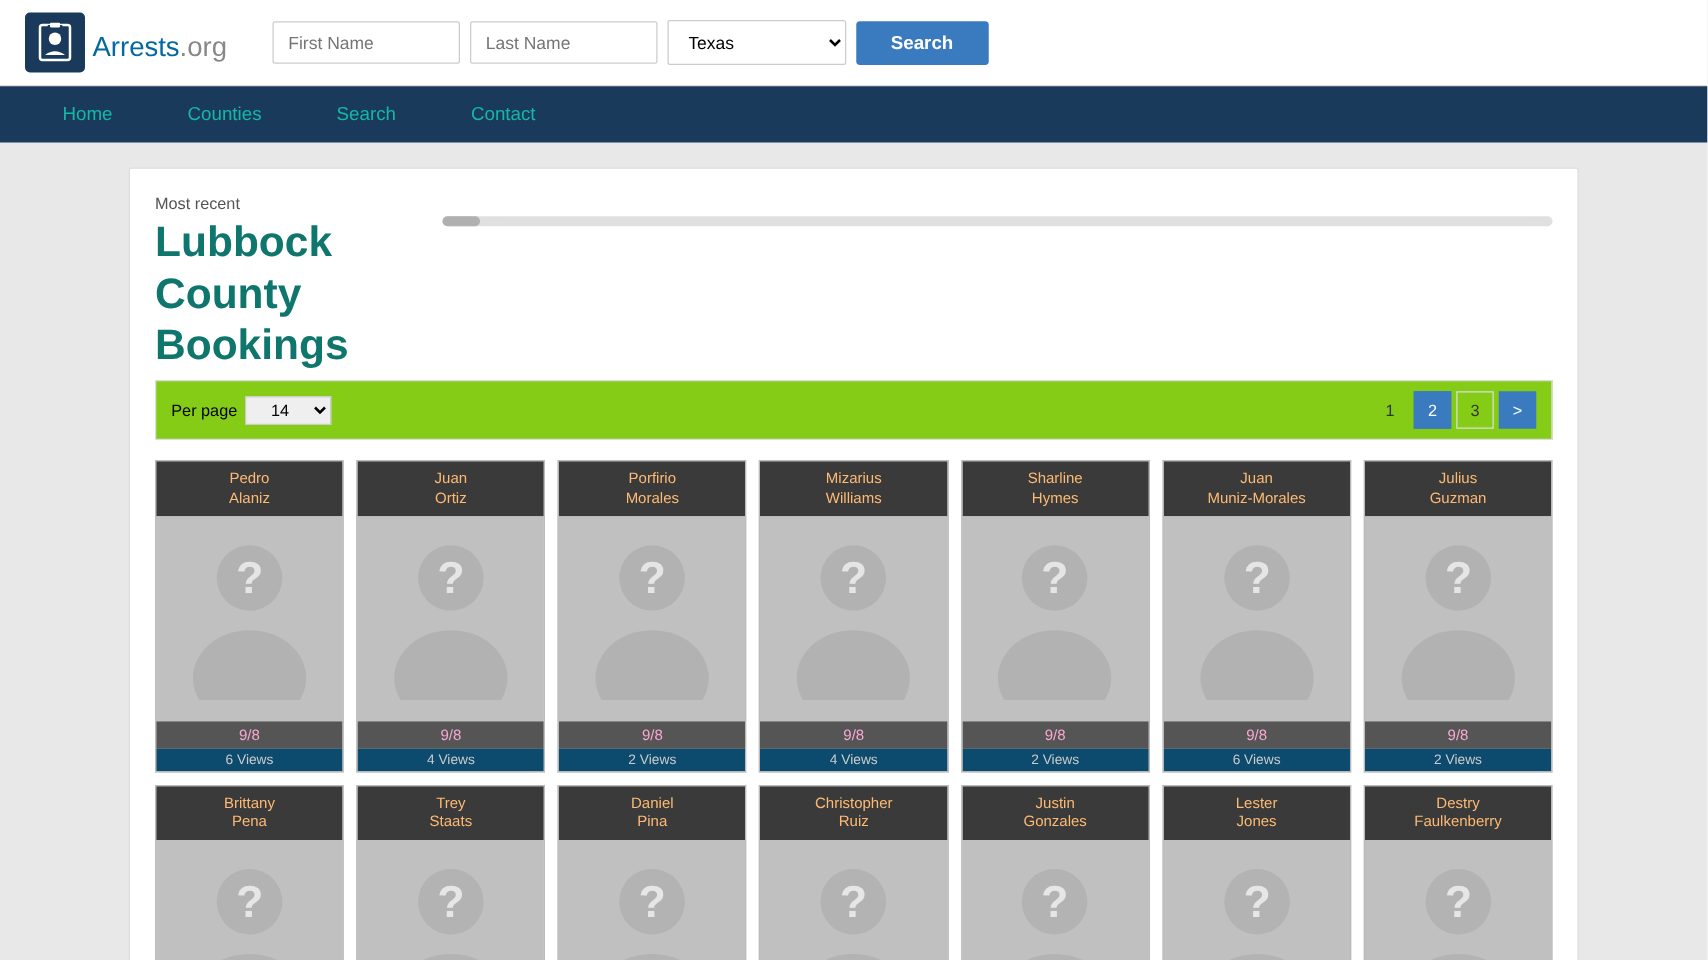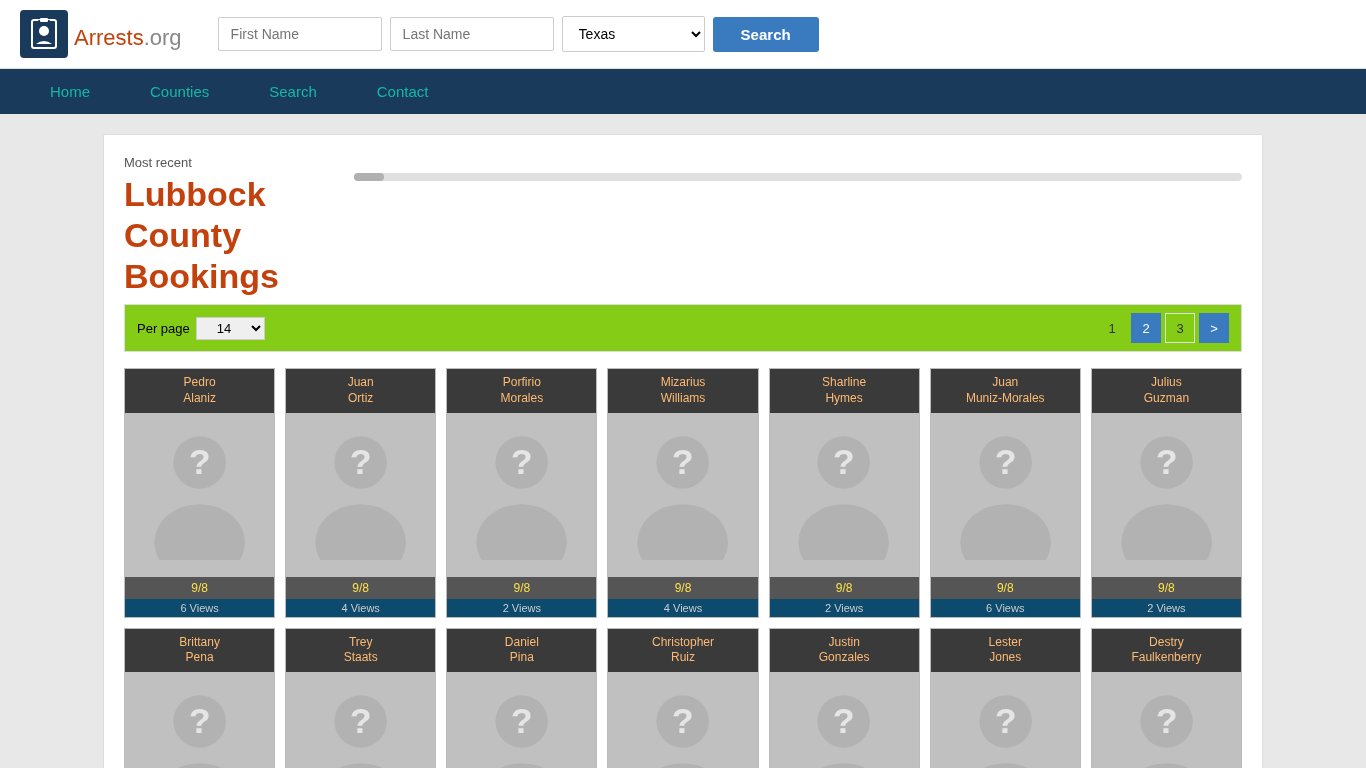--- a/index.html
+++ b/index.html
@@ -32,34 +32,34 @@
       color: white;
       font-size: 22px;
     }
     #logo-text {
       font-size: 32px;
       font-weight: bold;
       color: #1a3a5c;
     }
     #logo-text span {
       font-size: 22px;
-      color: #c2410c;
+      color: #0369a1;
       font-weight: normal;
     }
     #search-form {
       display: flex;
       align-items: center;
       gap: 8px;
       margin-left: 20px;
     }
     #search-form input {
       border: 1px solid #ccc;
       padding: 8px 12px;
       font-size: 14px;
-      width: 164px;
+      width: 150px;
       border-radius: 2px;
     }
     #search-form select {
       border: 1px solid #ccc;
       padding: 8px 12px;
       font-size: 14px;
       width: 143px;
       border-radius: 2px;
       background: #fff;
     }
@@ -111,21 +111,21 @@
     }
     #title-block {
       min-width: 200px;
     }
     .most-recent-label {
       color: #555;
       font-size: 13px;
       margin-bottom: 4px;
     }
     .county-title {
-      color: #c2410c;
+      color: #0f766e;
       font-size: 34px;
       font-weight: bold;
       line-height: 1.2;
     }
     #scroll-bar-area {
       flex: 1;
       margin-top: 10px;
     }
     #scroll-track {
       height: 8px;
@@ -235,21 +235,21 @@
       align-items: center;
       justify-content: center;
     }
     .silhouette svg {
       width: 80%;
       height: 80%;
       opacity: 0.6;
     }
     .booking-date {
       background: #555;
-      color: #fde047;
+      color: #f9a8d4;
       text-align: center;
       padding: 4px;
       font-size: 12px;
     }
     .booking-views {
       background: #0c4a6e;
       color: #ccc;
       text-align: center;
       padding: 3px;
       font-size: 11px;

